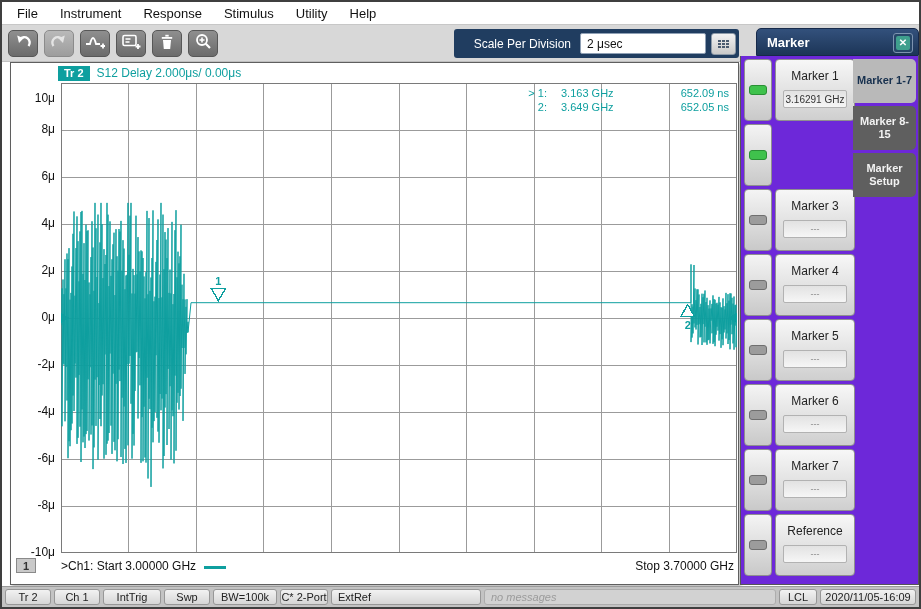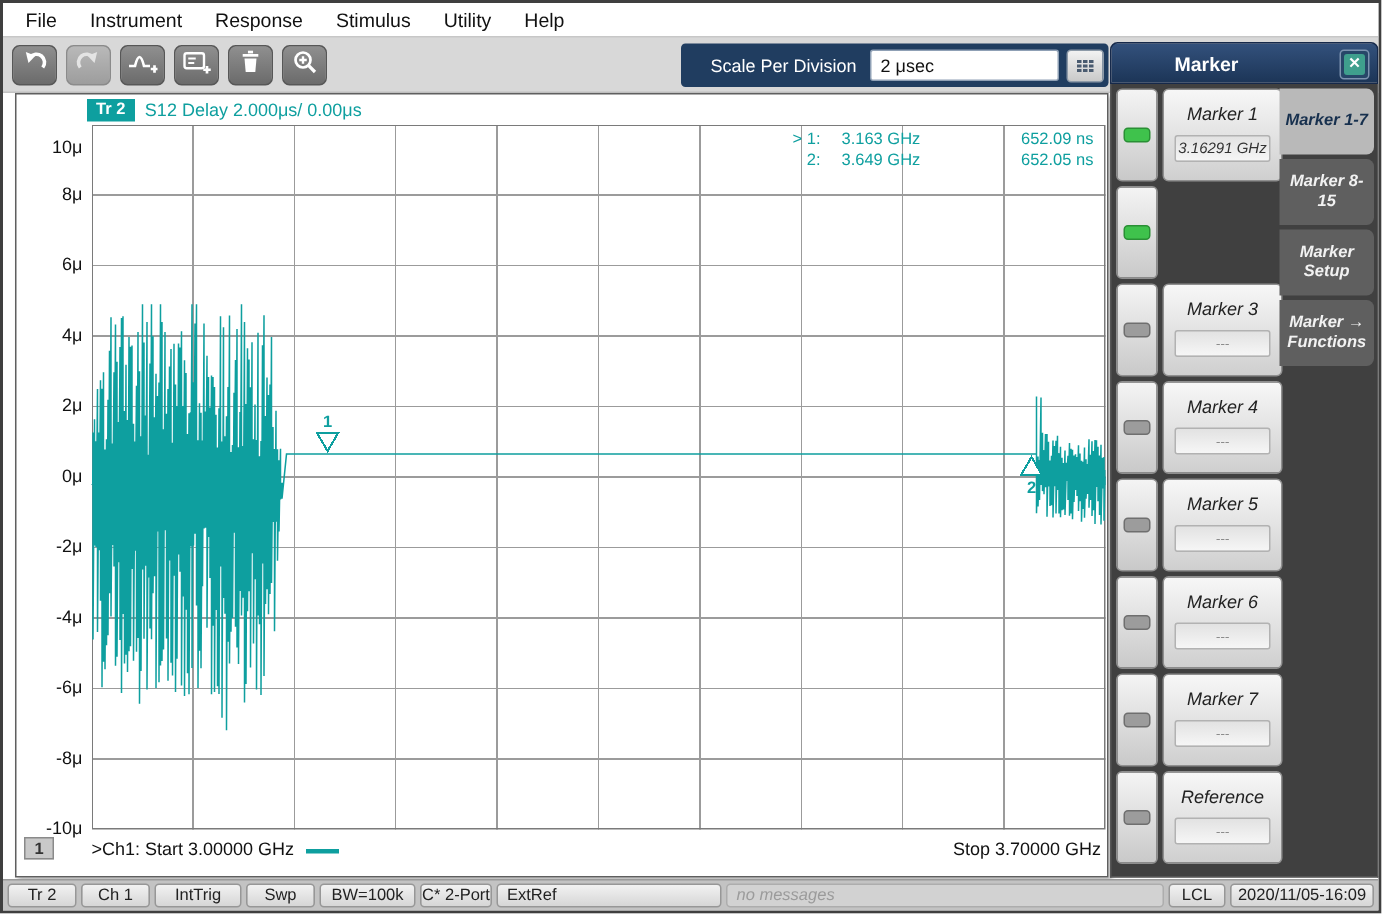--- a/index.html
+++ b/index.html
@@ -48,31 +48,31 @@
   .chart-footer{position:absolute;left:0;top:494px;right:0;height:20px;font-size:12px;color:#111;}
   .channel-badge{position:absolute;left:5px;top:1px;width:20px;height:15px;background:#c9c9c9;
                  border:1px solid #8a8a8a;font-size:11px;font-weight:bold;color:#333;
                  display:flex;align-items:center;justify-content:center;box-sizing:border-box;}
   .start-label{position:absolute;left:50px;top:2px;}
   .trace-dash{position:absolute;top:9px;width:22px;height:3px;background:#0e9f9f;}
   .stop-label{position:absolute;right:4px;top:2px;}
 
   
   .marker-panel{position:absolute;left:738px;top:26px;width:179px;height:557px;}
-  .panel-title{position:absolute;left:0;top:0;right:0;height:28px;border-radius:5px 5px 0 0;
+  .panel-title{position:absolute;left:16px;top:0;right:0;height:28px;border-radius:5px 5px 0 0;
                background:linear-gradient(#33517c,#1c3557);display:flex;align-items:center;
-               border:1px solid #16294a;box-sizing:border-box;padding-left:32px;}
+               border:1px solid #16294a;box-sizing:border-box;}
   .panel-title-text{color:#fff;font-size:13px;font-weight:bold;margin-left:10px;}
   .panel-close{position:absolute;right:5px;top:4px;width:20px;height:20px;border-radius:3px;
                background:#274668;border:1px solid #7d93b0;display:flex;align-items:center;
                justify-content:center;box-sizing:border-box;}
   .panel-close .x{width:14px;height:14px;background:#3f9f8d;border-radius:2px;color:#fff;
                   font-size:10px;font-weight:bold;line-height:14px;text-align:center;}
-  .panel-body{position:absolute;left:0;top:28px;right:0;bottom:0;background:#404040;
-              border:1px solid #565656;border-top:none;box-sizing:border-box;font-style:italic;}
+  .panel-body{position:absolute;left:0;top:28px;right:0;bottom:0;background:#6d28d9;
+              border:1px solid #565656;border-top:none;box-sizing:border-box;}
   .rows{position:absolute;left:3px;top:3px;width:111px;display:flex;flex-direction:column;gap:3px;}
   .marker-row{display:flex;gap:3px;height:62px;}
   .led-btn{width:28px;border-radius:4px;background:linear-gradient(#f4f4f4,#c9c9c9);
            border:1px solid #8f8f8f;display:flex;align-items:center;justify-content:center;box-sizing:border-box;}
   .led{width:16px;height:8px;border-radius:3px;background:#9c9c9c;border:1px solid #6f6f6f;}
   .led.on{background:#3fc24c;border-color:#2a8f35;}
   .marker-btn{flex:1;border-radius:4px;background:linear-gradient(#f7f7f7,#cfcfcf);
               border:1px solid #8f8f8f;box-sizing:border-box;text-align:center;}
   .marker-btn .mlabel{font-size:12px;color:#222;margin-top:9px;}
   .marker-btn .mvalue{margin:7px 7px 0;height:16px;background:linear-gradient(#e2e2e2,#f6f6f6);
@@ -312,21 +312,20 @@
           <div class="marker-btn">
             <div class="mlabel">Reference</div>
             <div class="mvalue dim">---</div>
           </div>
         </div>
       </div>
       <div class="tabs">
         <div class="tab active">Marker 1-7</div>
         <div class="tab">Marker 8-15</div>
         <div class="tab">Marker Setup</div>
-        <div class="tab">Marker → Functions</div>
       </div>
     </div>
   </div>
 
   <div class="statusbar">
     <span class="seg" style="width:46px">Tr 2</span>
     <span class="seg" style="width:46px">Ch 1</span>
     <span class="seg" style="width:58px">IntTrig</span>
     <span class="seg" style="width:46px">Swp</span>
     <span class="seg" style="width:64px">BW=100k</span>

